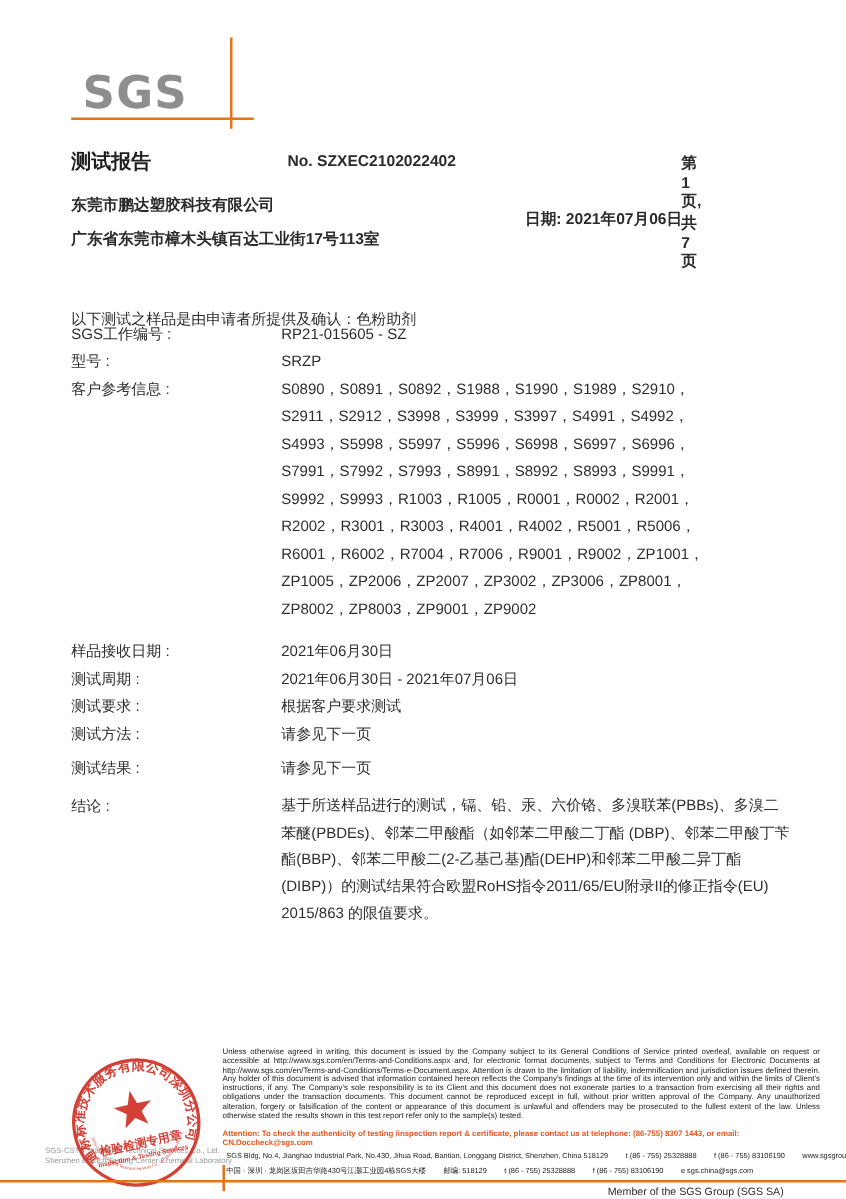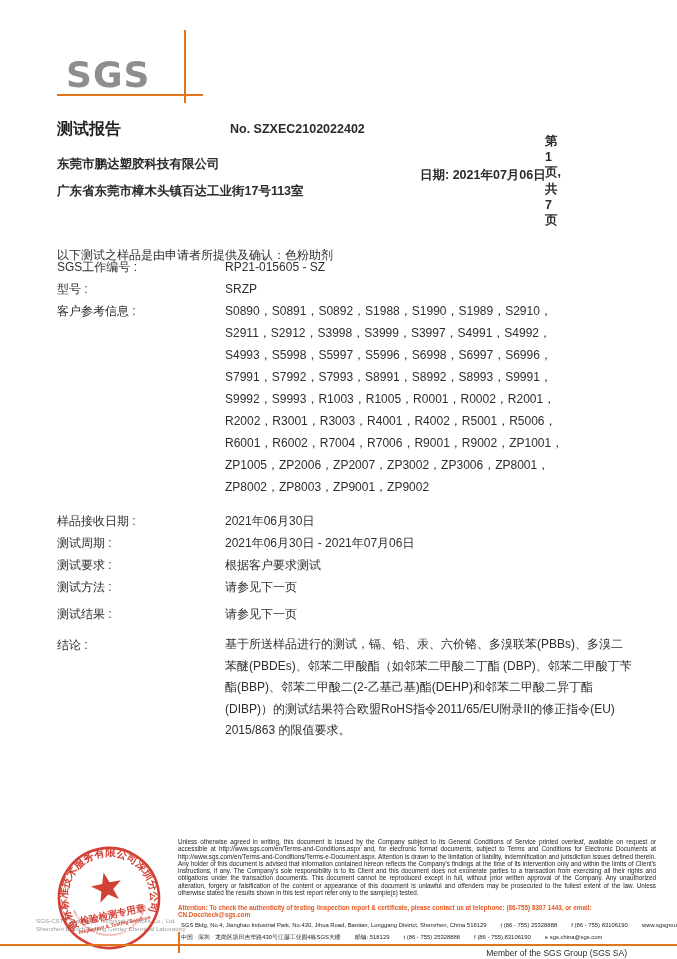--- a/index.html
+++ b/index.html
@@ -15,21 +15,21 @@
     font-family:"DejaVu Sans","Liberation Sans",sans-serif;
     font-weight:bold;font-size:36px;letter-spacing:1px;color:#8e8e8e;margin-top:28px;
   }
   .logo-hline{position:absolute;left:57px;top:94px;width:146px;height:2px;background:#e0751d;}
   .logo-vline{position:absolute;left:184px;top:30px;width:2px;height:73px;background:#e0751d;}
   
   .title-row{position:absolute;top:119px;left:0;width:555px;height:20px;}
   .doc-title{position:absolute;left:57px;top:0;font-size:16px;font-weight:bold;color:#1f1f1f;}
   .doc-no{position:absolute;left:230px;top:3px;font-size:12.5px;font-weight:bold;color:#2b2b2b;}
   .doc-date{position:absolute;left:420px;top:3px;font-size:12.5px;font-weight:bold;color:#2b2b2b;margin-top:45px;}
-  .doc-page{position:absolute;left:545px;top:3px;font-size:12.5px;font-weight:bold;color:#2b2b2b;margin-top:11px;}
+  .doc-page{position:absolute;left:545px;top:3px;font-size:12.5px;font-weight:bold;color:#2b2b2b;}
   
   .client{position:absolute;left:57px;top:151px;font-size:12.5px;font-weight:bold;line-height:27px;color:#2b2b2b;}
   
   .sample-line{position:absolute;left:57px;top:247px;font-size:12px;color:#2e2e2e;}
   
   .info{position:absolute;left:57px;top:256px;width:575px;}
   .irow{display:flex;line-height:22px;font-size:12px;}
   .irow .lbl{width:168px;flex:0 0 168px;color:#2e2e2e;}
   .irow .val{flex:1;color:#2e2e2e;}
   .ref-lines div{line-height:22px;}

